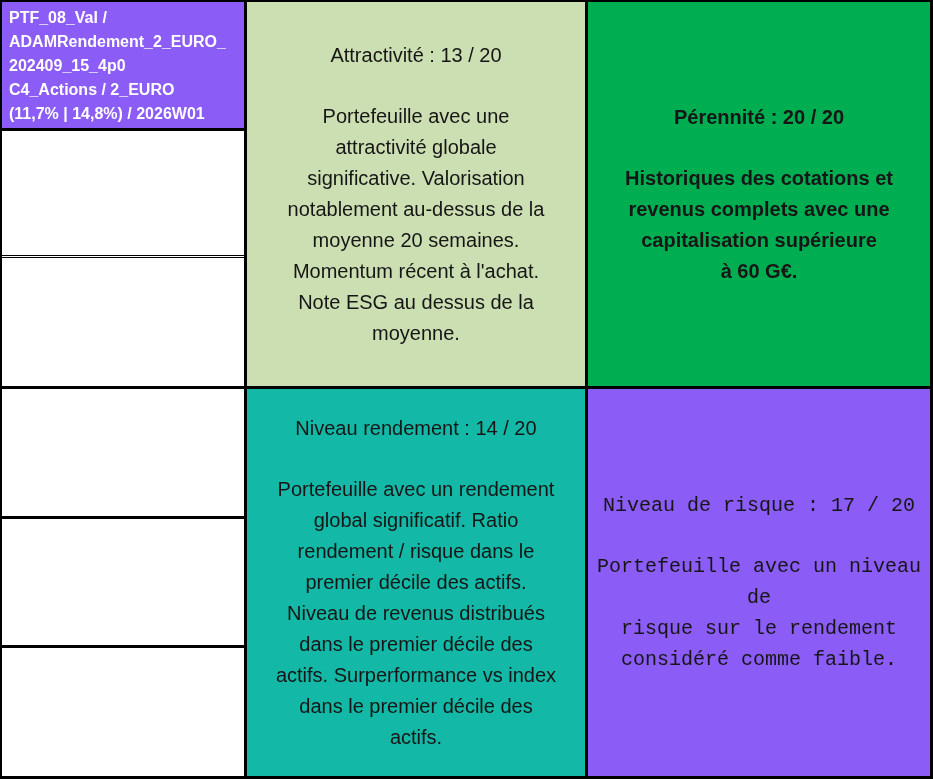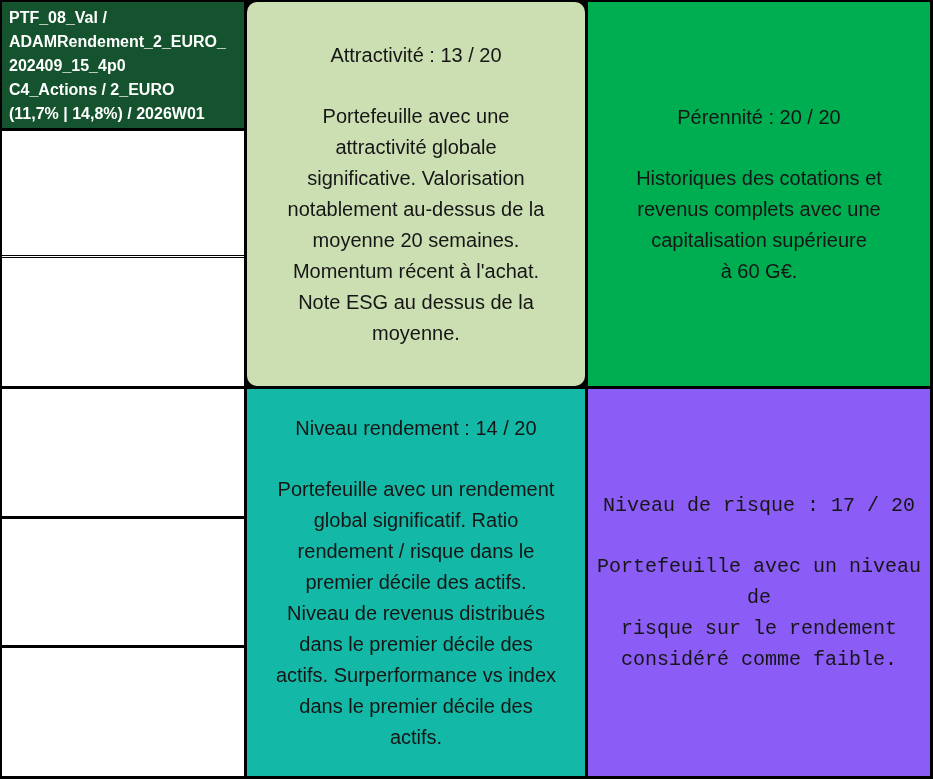--- a/index.html
+++ b/index.html
@@ -45,33 +45,33 @@
     display: flex;
     flex-direction: column;
     justify-content: center;
     align-items: center;
     text-align: center;
     color: #161616;
     font-size: 20px;
     line-height: 31px;
     padding: 2px 4px;
   }
-  .mid-top    { grid-column: 2; grid-row: 1 / 4; border-radius: 10px; }
+  .mid-top    { grid-column: 2; grid-row: 1 / 4; }
   .mid-bottom { grid-column: 2; grid-row: 4 / 7; }
   .right-top    { grid-column: 3; grid-row: 1 / 4; }
   .right-bottom { grid-column: 3; grid-row: 4 / 7; }
   .score-title { white-space: pre-line; }
   .score-body  { white-space: pre-line; margin-top: 30px; }
 </style>
 </head>
 <body>
 
 <div class="report">
 
-  <div class="cell cell-pink" style="background:#14532d;">PTF_08_Val /
+  <div class="cell cell-pink" style="background:#8b5cf6;">PTF_08_Val /
 ADAMRendement_2_EURO_
 202409_15_4p0
 C4_Actions / 2_EURO
 (11,7% | 14,8%) / 2026W01</div>
 
   <div class="cell cell-empty r2"></div>
   <div class="cell cell-empty r3"></div>
   <div class="cell cell-empty r4"></div>
   <div class="cell cell-empty r5"></div>
   <div class="cell cell-empty r6"></div>
@@ -81,21 +81,21 @@
     <div class="score-body">Portefeuille avec une
 attractivité globale
 significative. Valorisation
 notablement au-dessus de la
 moyenne 20 semaines.
 Momentum récent à l'achat.
 Note ESG au dessus de la
 moyenne.</div>
   </div>
 
-  <div class="cell cell-score right-top" style="background:#00AE52;">
+  <div class="cell cell-score right-top" style="background:#00AE52;font-weight:bold;">
     <div class="score-title">Pérennité : 20 / 20</div>
     <div class="score-body">Historiques des cotations et
 revenus complets avec une
 capitalisation supérieure
 à 60 G€.</div>
   </div>
 
   <div class="cell cell-score mid-bottom" style="background:#14b8a6;">
     <div class="score-title">Niveau rendement : 14 / 20</div>
     <div class="score-body">Portefeuille avec un rendement

